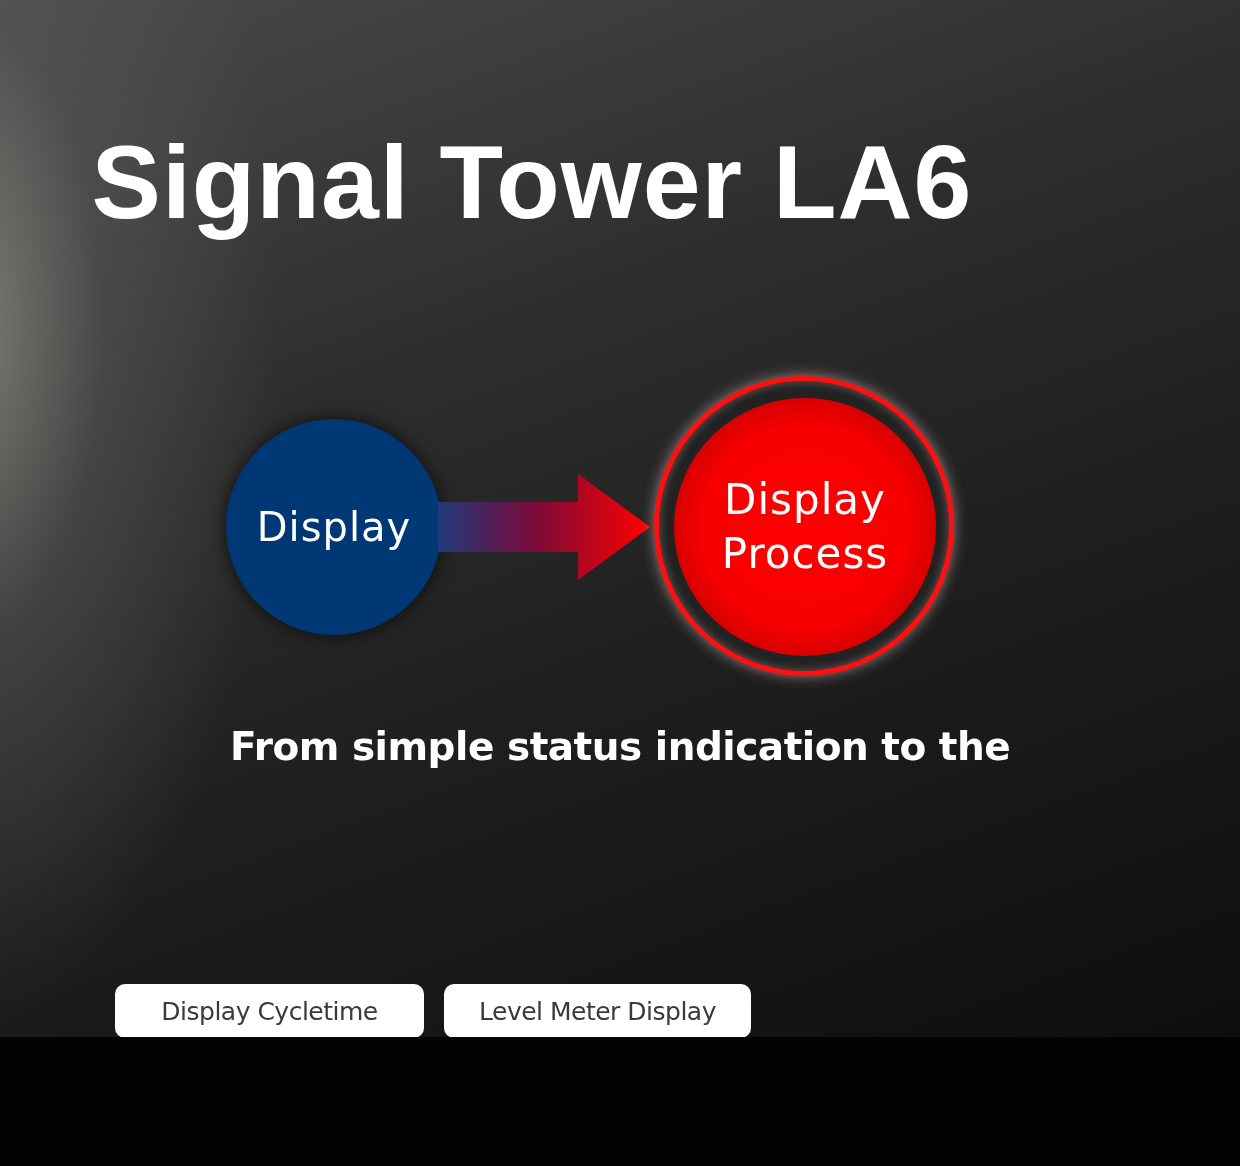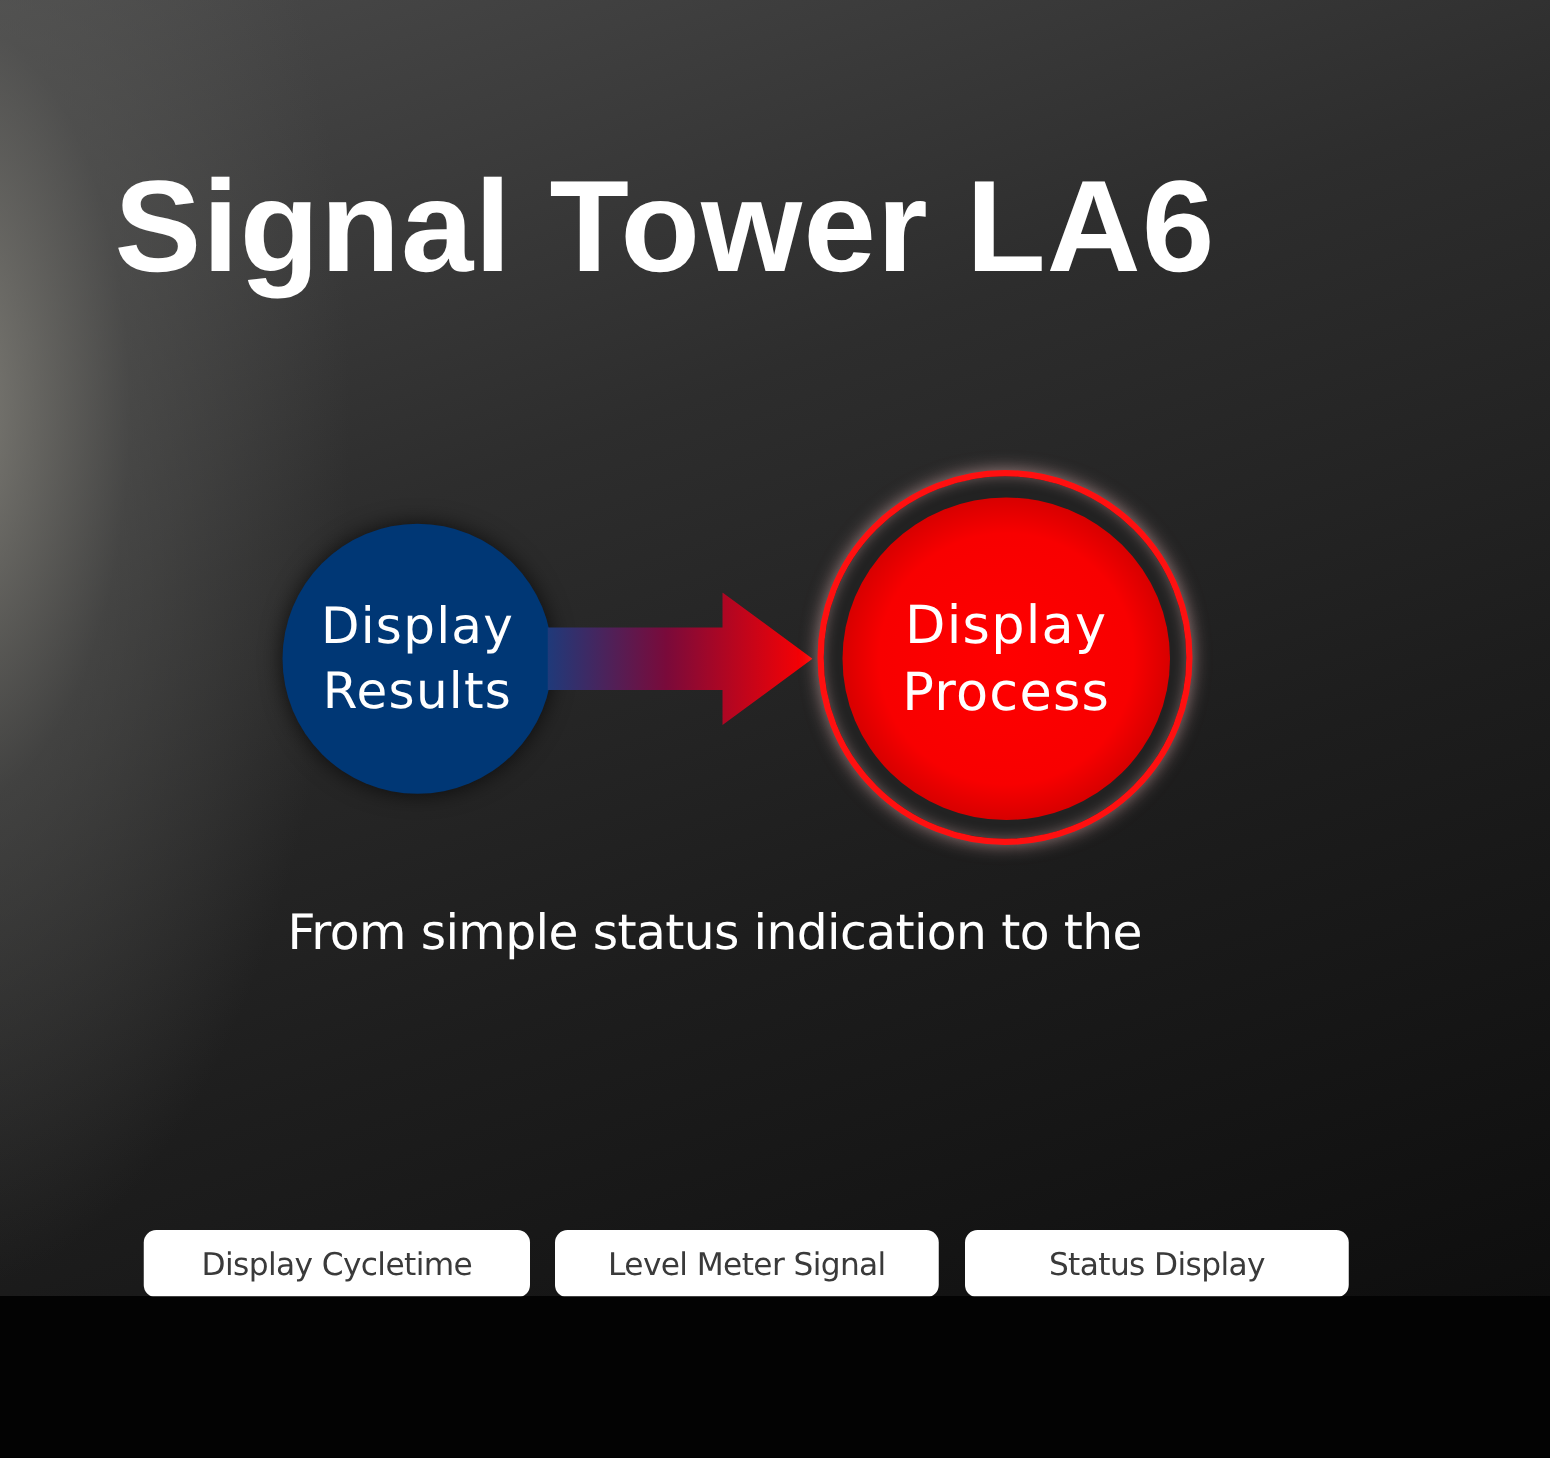--- a/index.html
+++ b/index.html
@@ -38,21 +38,21 @@
     }
     .circle-red {
       position: absolute; left: 674px; top: 398px; width: 262px; height: 258px;
       border-radius: 50%;
       background: radial-gradient(ellipse at 50% 50%, #ff0000 0%, #f80000 55%, #c40000 80%, #b00000 100%);
       display: flex; flex-direction: column; align-items: center; justify-content: center;
       color: #fff; font-size: 42px; line-height: 54px; letter-spacing: 1px;
     }
     .subtitle {
       position: absolute; left: 230px; top: 724px; color: #fff;
-      font-size: 39px; letter-spacing: -0.5px; font-weight: normal;
+      font-size: 39px; letter-spacing: -0.5px; font-weight: bold;
     }
     .headline {
       position: absolute; left: 186px; top: 810px; color: #fff;
       font-size: 84px; font-weight: bold; letter-spacing: -2px;
     }
     .pills { position: absolute; top: 984px; left: 0; width: 1180px; height: 54px; }
     .pill {
       position: absolute; top: 0; height: 54px; background: #fff; border-radius: 10px;
       display: flex; align-items: center; justify-content: center;
       color: #3a3a3a; font-size: 25px; letter-spacing: -0.5px;
@@ -60,21 +60,20 @@
     .bottom-band { position: absolute; left: 0; top: 1037px; width: 1240px; height: 129px; background: #030303; }
   </style>
 </head>
 <body>
 
 <div class="banner">
   <div class="title">Signal Tower LA6</div>
 
   <div class="circle-blue">
     <span>Display</span>
-    <span>Results</span>
   </div>
 
   <svg class="arrow" viewBox="0 0 212 106">
     <defs>
       <linearGradient id="ag" x1="0" y1="0" x2="1" y2="0">
         <stop offset="0" stop-color="#1f3a7a"></stop>
         <stop offset="0.45" stop-color="#7a0a3a"></stop>
         <stop offset="1" stop-color="#ff0000"></stop>
       </linearGradient>
     </defs>
@@ -84,18 +83,17 @@
   <div class="ring"></div>
   <div class="circle-red">
     <span>Display</span>
     <span>Process</span>
   </div>
 
   <div class="subtitle">From simple status indication to the</div>
 
   <div class="pills">
     <div class="pill" style="left:115px;width:309px;">Display Cycletime</div>
-    <div class="pill" style="left:444px;width:307px;">Level Meter Signal</div>
-    <div class="pill" style="left:772px;width:307px;">Status Display</div>
+    <div class="pill" style="left:444px;width:307px;">Level Meter Display</div>
   </div>
 </div>
 
 <div class="bottom-band"></div>
 
 </body></html>

